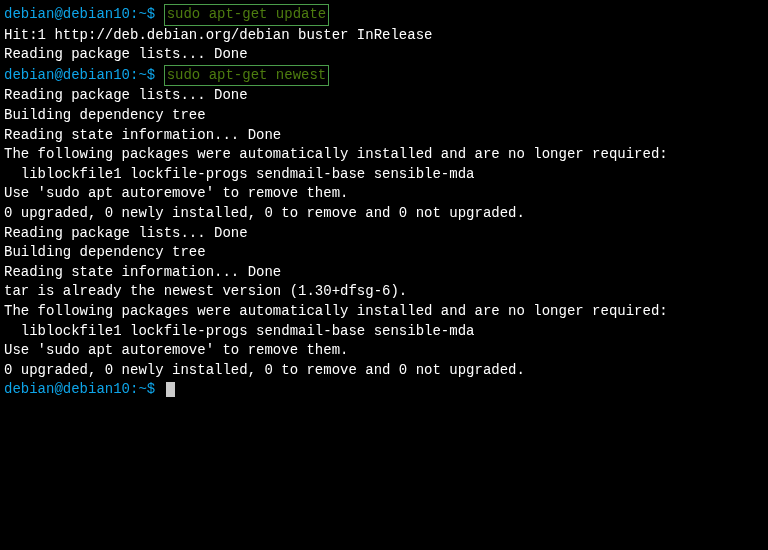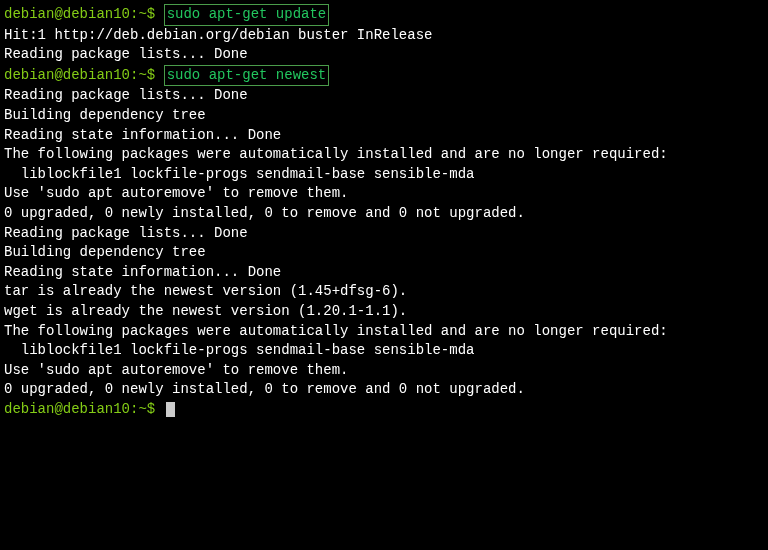--- a/index.html
+++ b/index.html
@@ -15,25 +15,25 @@
       line-height: 1.4;
       padding: 4px;
       width: 768px;
       height: 550px;
       overflow: hidden;
     }
     .line {
       white-space: pre;
     }
     .prompt {
-      color: #84cc16;
+      color: #0ea5e9;
       margin-top: 19px;
     }
     .command {
-      color: #22c55e;
+      color: #4d7c0f;
     }
     .boxed {
       border: 1px solid #4a9c4a;
       padding: 0 2px;
       display: inline-block;
     }
     .cursor {
       background: #ccc;
       display: inline-block;
       width: 9px;
@@ -53,20 +53,19 @@
     <div class="line"><span>Reading package lists... Done</span></div>
     <div class="line"><span>Building dependency tree</span></div>
     <div class="line"><span>Reading state information... Done</span></div>
     <div class="line"><span>The following packages were automatically installed and are no longer required:</span></div>
     <div class="line"><span>  liblockfile1 lockfile-progs sendmail-base sensible-mda</span></div>
     <div class="line"><span>Use 'sudo apt autoremove' to remove them.</span></div>
     <div class="line"><span>0 upgraded, 0 newly installed, 0 to remove and 0 not upgraded.</span></div>
     <div class="line"><span>Reading package lists... Done</span></div>
     <div class="line"><span>Building dependency tree</span></div>
     <div class="line"><span>Reading state information... Done</span></div>
-    <div class="line"><span>tar is already the newest version (1.45+dfsg-6).</span></div>
-    <div class="line"><span>wget is already the newest version (1.20.1-1.1).</span></div>
+    <div class="line"><span>tar is already the newest version (1.30+dfsg-6).</span></div>
     <div class="line"><span>The following packages were automatically installed and are no longer required:</span></div>
     <div class="line"><span>  liblockfile1 lockfile-progs sendmail-base sensible-mda</span></div>
     <div class="line"><span>Use 'sudo apt autoremove' to remove them.</span></div>
     <div class="line"><span>0 upgraded, 0 newly installed, 0 to remove and 0 not upgraded.</span></div>
     <div class="line"><span class="prompt">debian@debian10:~$ </span><span class="cursor"></span></div>
   </div>
 
 </body></html>

